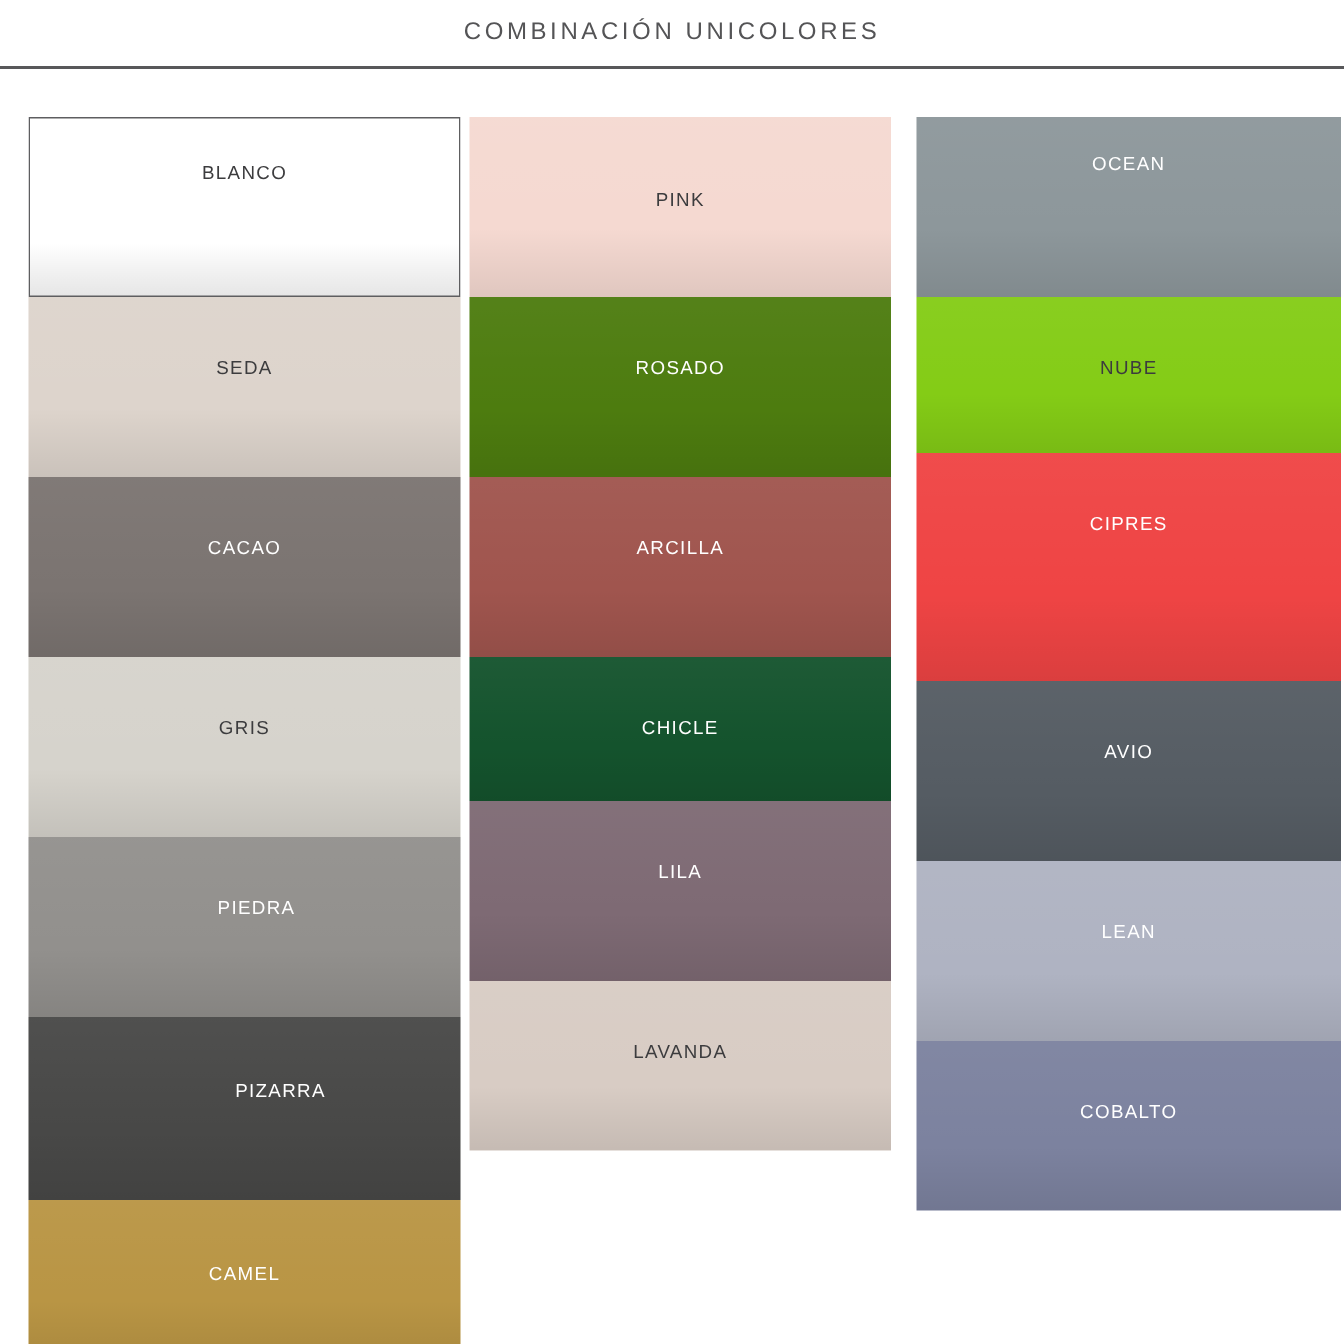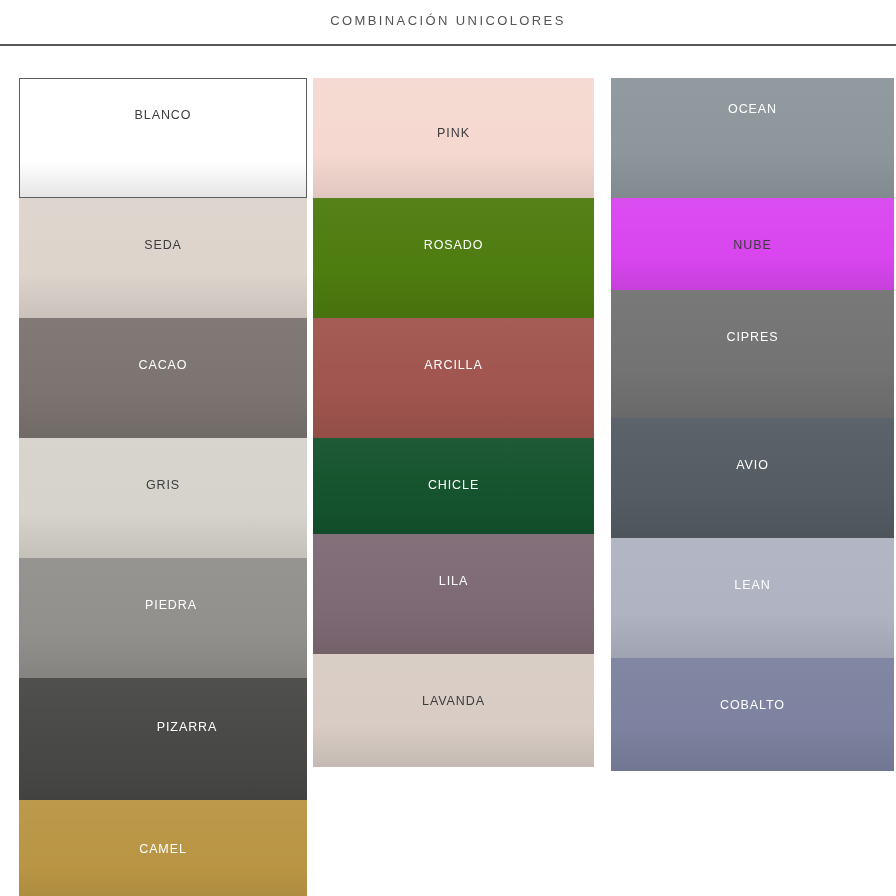--- a/index.html
+++ b/index.html
@@ -24,21 +24,21 @@
   
   .header {
     height: 46px;
     display: flex;
     align-items: flex-start;
     justify-content: center;
     padding-top: 13px;
     box-sizing: border-box;
   }
   .header-title {
-    font-size: 13px;
+    font-size: 16px;
     letter-spacing: 2.4px;
     color: #545456;
     font-weight: 400;
     white-space: nowrap;
   }
   .header-rule {
     position: absolute;
     top: 44px;
     left: 0;
     width: 896px;
@@ -178,25 +178,25 @@
         <div class="swatch" style="height: 113px; background: rgb(216, 204, 196);">
           <div class="shade"></div>
           <div class="swatch-label label-dark" style="top: 40px; color: rgb(60, 60, 62);">LAVANDA</div>
         </div>
       </div>
       <div class="column col-3">
         <div class="swatch" style="height: 120px; background: rgb(141, 151, 155);">
           <div class="shade"></div>
           <div class="swatch-label label-light" style="top: 24px; color: rgb(255, 255, 255);">OCEAN</div>
         </div>
-        <div class="swatch" style="height: 92px; background: #d946ef;">
+        <div class="swatch" style="height: 104px; background: #84cc16;">
           <div class="shade"></div>
           <div class="swatch-label label-dark" style="top: 40px; color: rgb(60, 60, 62);">NUBE</div>
         </div>
-        <div class="swatch" style="height: 128px; background: #737373;">
+        <div class="swatch" style="height: 152px; background: #ef4444;">
           <div class="shade"></div>
           <div class="swatch-label label-light" style="top: 40px; color: rgb(255, 255, 255);">CIPRES</div>
         </div>
         <div class="swatch" style="height: 120px; background: rgb(85, 92, 99);">
           <div class="shade"></div>
           <div class="swatch-label label-light" style="top: 40px; color: rgb(255, 255, 255);">AVIO</div>
         </div>
         <div class="swatch" style="height: 120px; background: rgb(175, 179, 194);">
           <div class="shade"></div>
           <div class="swatch-label label-light" style="top: 40px; color: rgb(255, 255, 255);">LEAN</div>

